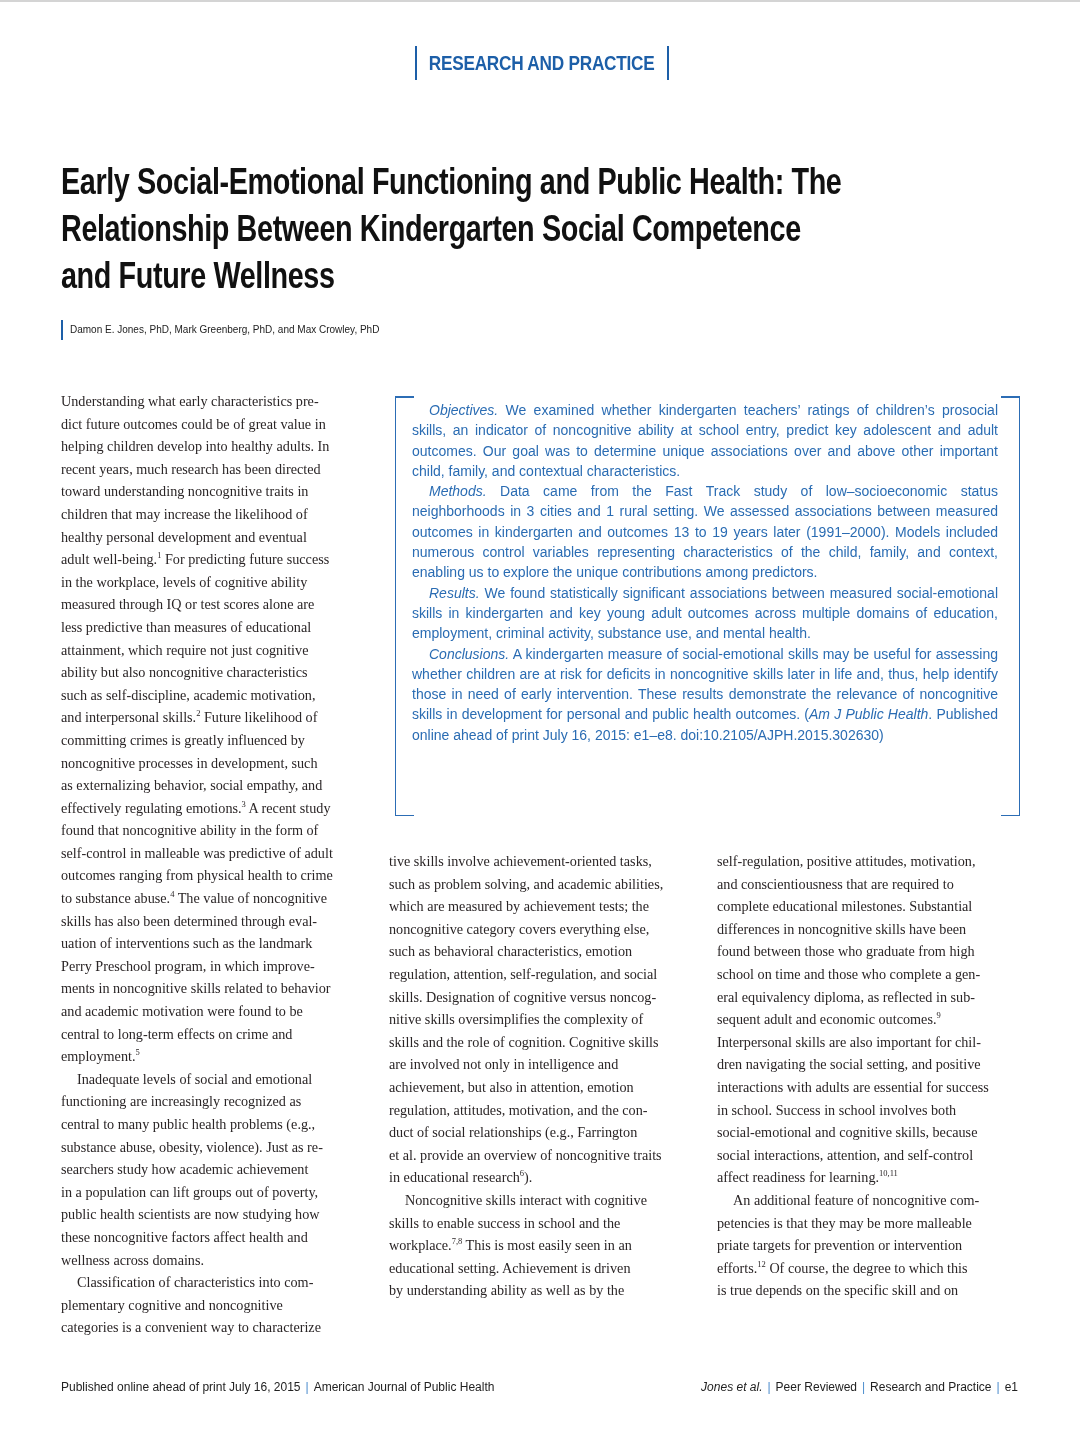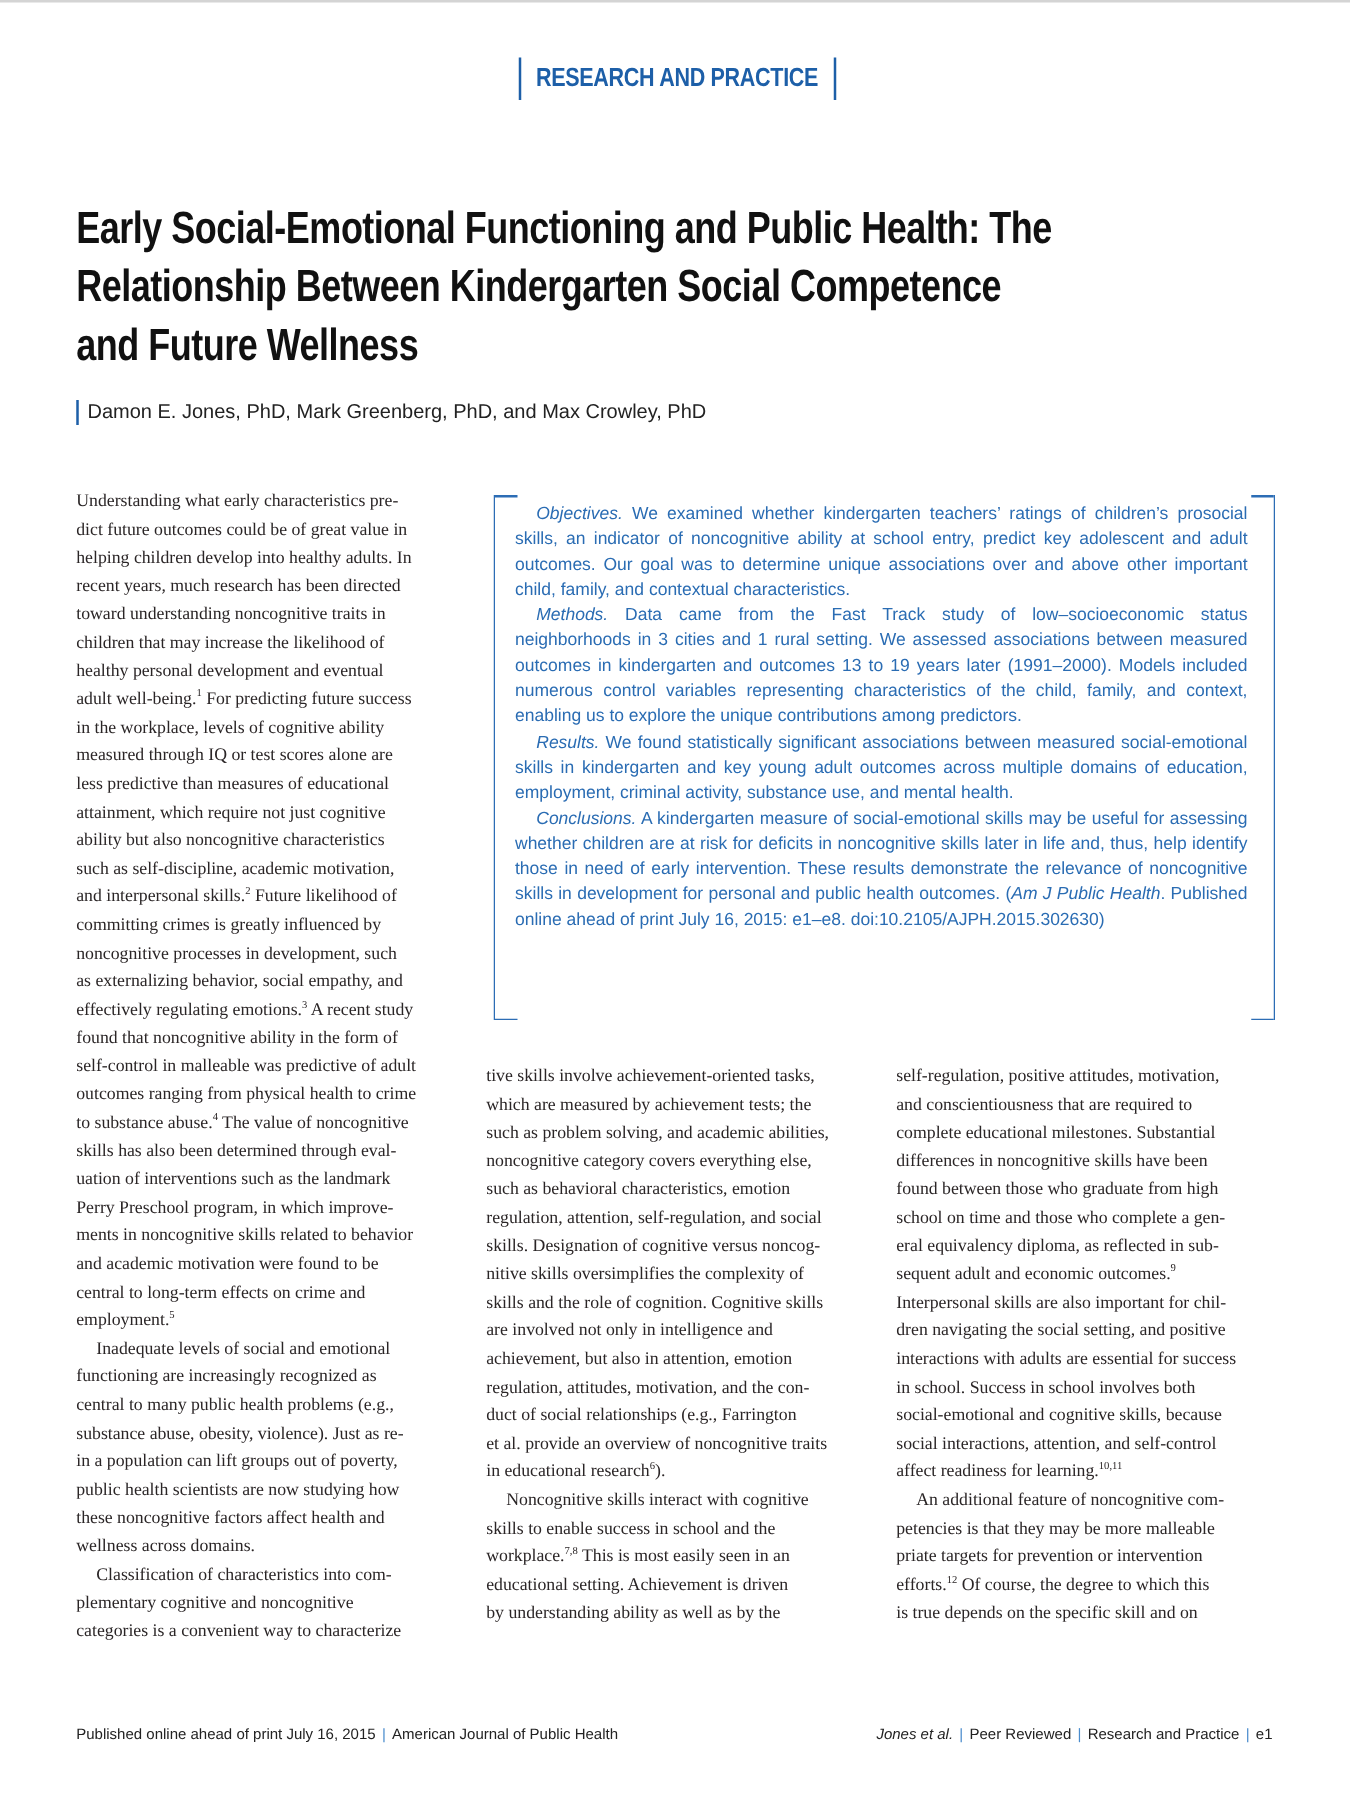--- a/index.html
+++ b/index.html
@@ -22,21 +22,21 @@
   .title {
     position: absolute; left: 61px; top: 158px; width: 900px; margin: 0;
     font-family: "Liberation Sans", sans-serif; font-weight: bold;
     font-size: 36px; line-height: 47px; color: #111;
     transform: scaleX(0.80); transform-origin: left top; letter-spacing: -0.5px;
   }
   .title div { white-space: nowrap; }
   .authors {
     position: absolute; left: 61px; top: 320px; height: 20px;
     border-left: 2px solid #1d5fa8; padding-left: 7px;
-    font-family: "Liberation Sans", sans-serif; font-size: 16px; line-height: 20px; color: #222;
+    font-family: "Liberation Sans", sans-serif; font-size: 10px; line-height: 20px; color: #222;
     white-space: nowrap;
   }
   .col {
     position: absolute; font-size: 14.2px; line-height: 22.6px; color: #2a2526;
   }
   .col .line { white-space: nowrap; display: block; text-align: justify; }
   .col .indent { text-indent: 16px; }
   .c1 { left: 61px; top: 390px; width: 302px; }
   .c2 { left: 389px; top: 850px; width: 303px; }
   .c3 { left: 717px; top: 850px; width: 303px; }
@@ -122,32 +122,33 @@
     <span class="line">uation of interventions such as the landmark</span>
     <span class="line">Perry Preschool program, in which improve-</span>
     <span class="line">ments in noncognitive skills related to behavior</span>
     <span class="line">and academic motivation were found to be</span>
     <span class="line">central to long-term effects on crime and</span>
     <span class="line">employment.<sup>5</sup></span>
     <span class="line indent">Inadequate levels of social and emotional</span>
     <span class="line">functioning are increasingly recognized as</span>
     <span class="line">central to many public health problems (e.g.,</span>
     <span class="line">substance abuse, obesity, violence). Just as re-</span>
+    <span class="line">searchers study how academic achievement</span>
     <span class="line">in a population can lift groups out of poverty,</span>
     <span class="line">public health scientists are now studying how</span>
     <span class="line">these noncognitive factors affect health and</span>
     <span class="line">wellness across domains.</span>
     <span class="line indent">Classification of characteristics into com-</span>
     <span class="line">plementary cognitive and noncognitive</span>
     <span class="line">categories is a convenient way to characterize</span>
   </div>
 <div class="col c2">
     <span class="line">tive skills involve achievement-oriented tasks,</span>
+    <span class="line">such as problem solving, and academic abilities,</span>
     <span class="line">which are measured by achievement tests; the</span>
-    <span class="line">such as problem solving, and academic abilities,</span>
     <span class="line">noncognitive category covers everything else,</span>
     <span class="line">such as behavioral characteristics, emotion</span>
     <span class="line">regulation, attention, self-regulation, and social</span>
     <span class="line">skills. Designation of cognitive versus noncog-</span>
     <span class="line">nitive skills oversimplifies the complexity of</span>
     <span class="line">skills and the role of cognition. Cognitive skills</span>
     <span class="line">are involved not only in intelligence and</span>
     <span class="line">achievement, but also in attention, emotion</span>
     <span class="line">regulation, attitudes, motivation, and the con-</span>
     <span class="line">duct of social relationships (e.g., Farrington</span>

